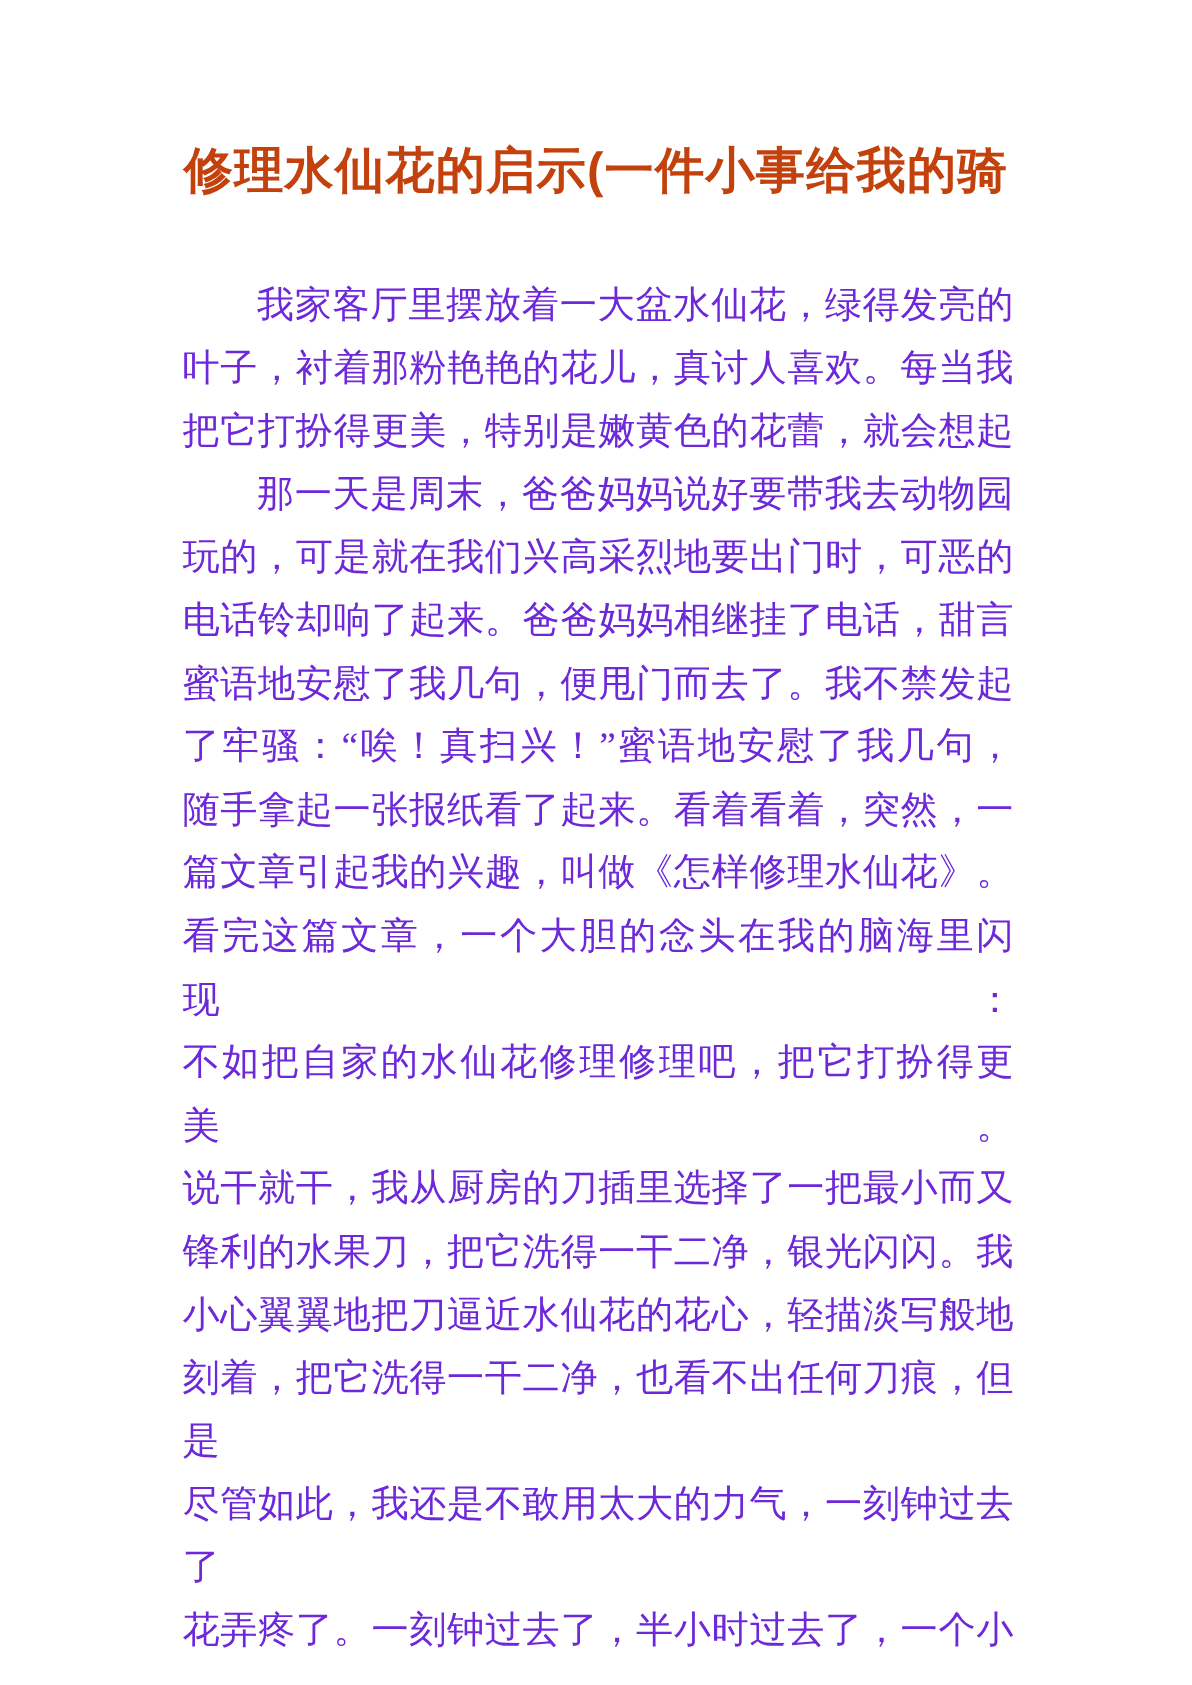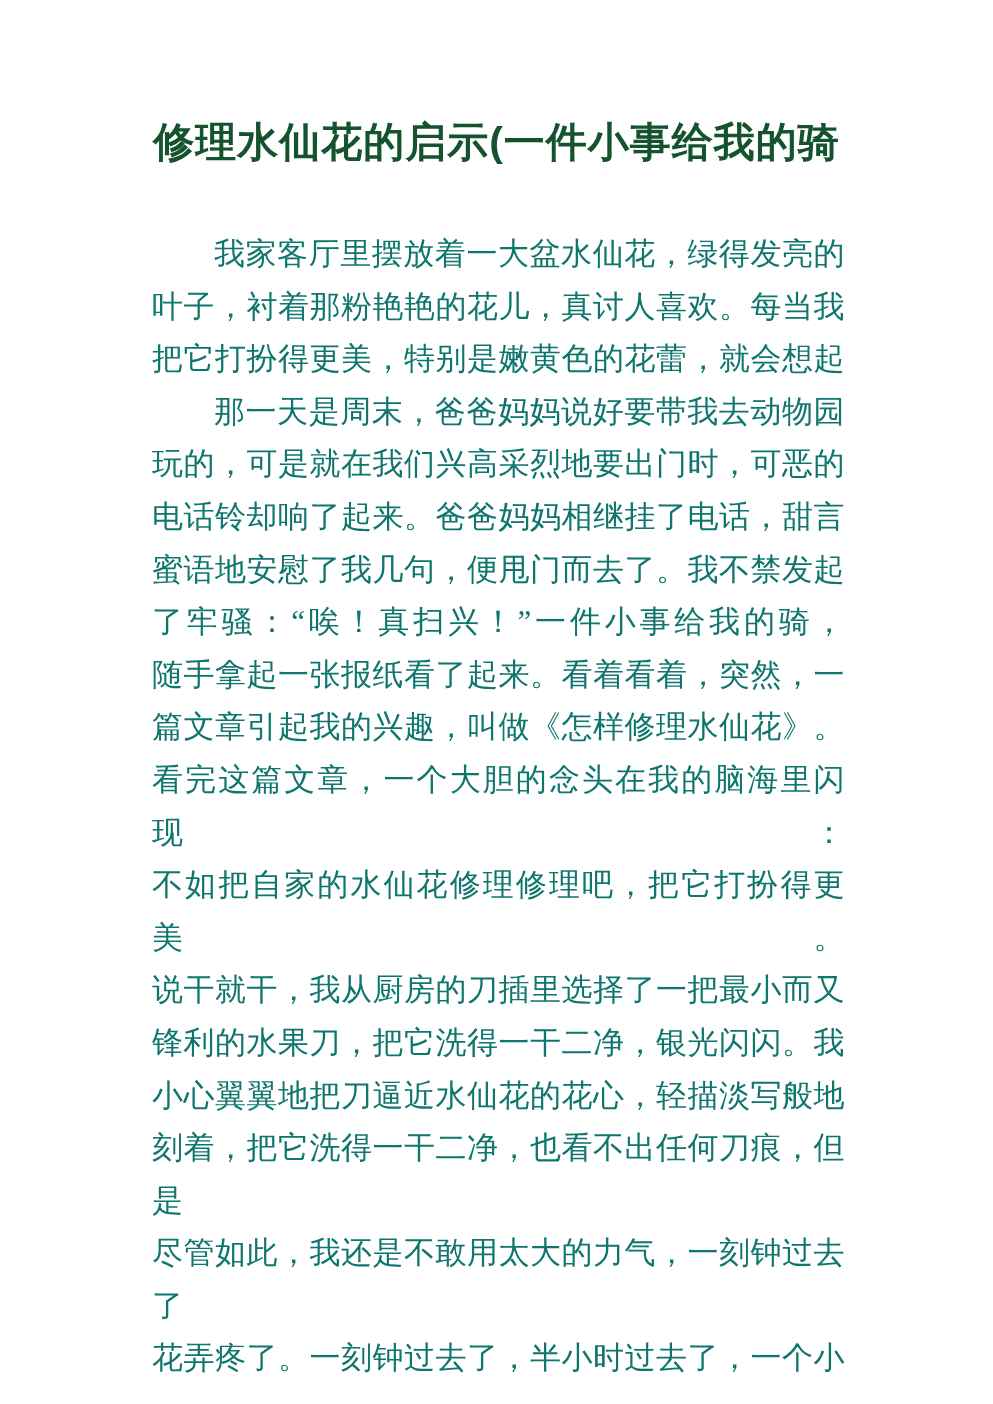--- a/index.html
+++ b/index.html
@@ -16,31 +16,31 @@
     margin: 0 auto;
   }
   .title {
     margin: 0;
     padding-top: 110px;
     text-align: center;
     font-family: "Liberation Sans", "DejaVu Sans", sans-serif;
     font-weight: 700;
     font-size: 41px;
     line-height: 64px;
-    color: #14532d;
+    color: #c2410c;
     letter-spacing: 1px;
   }
   .title-line {
     display: block;
   }
   .body-text {
     margin: 54px 148px 0 152px;
     font-family: "Liberation Serif", "DejaVu Serif", serif;
     font-size: 31px;
-    color: #0f766e;
+    color: #6d28d9;
   }
   .paragraph {
     margin: 0;
     padding: 0;
   }
   .text-line {
     line-height: 52.6px;
     text-align: justify;
     text-align-last: justify;
     text-justify: inter-character;
@@ -64,21 +64,21 @@
       <div class="paragraph">
         <div class="text-line indent">我家客厅里摆放着一大盆水仙花，绿得发亮的</div>
         <div class="text-line">叶子，衬着那粉艳艳的花儿，真讨人喜欢。每当我</div>
         <div class="text-line">把它打扮得更美，特别是嫩黄色的花蕾，就会想起</div>
       </div>
       <div class="paragraph">
         <div class="text-line indent">那一天是周末，爸爸妈妈说好要带我去动物园</div>
         <div class="text-line">玩的，可是就在我们兴高采烈地要出门时，可恶的</div>
         <div class="text-line">电话铃却响了起来。爸爸妈妈相继挂了电话，甜言</div>
         <div class="text-line">蜜语地安慰了我几句，便甩门而去了。我不禁发起</div>
-        <div class="text-line">了牢骚：“唉！真扫兴！”一件小事给我的骑，</div>
+        <div class="text-line">了牢骚：“唉！真扫兴！”蜜语地安慰了我几句，</div>
         <div class="text-line">随手拿起一张报纸看了起来。看着看着，突然，一</div>
         <div class="text-line">篇文章引起我的兴趣，叫做《怎样修理水仙花》。</div>
         <div class="text-line">看完这篇文章，一个大胆的念头在我的脑海里闪现：</div>
         <div class="text-line">不如把自家的水仙花修理修理吧，把它打扮得更美。</div>
         <div class="text-line">说干就干，我从厨房的刀插里选择了一把最小而又</div>
         <div class="text-line">锋利的水果刀，把它洗得一干二净，银光闪闪。我</div>
         <div class="text-line">小心翼翼地把刀逼近水仙花的花心，轻描淡写般地</div>
         <div class="text-line">刻着，把它洗得一干二净，也看不出任何刀痕，但是</div>
         <div class="text-line">尽管如此，我还是不敢用太大的力气，一刻钟过去了</div>
         <div class="text-line">花弄疼了。一刻钟过去了，半小时过去了，一个小</div>

